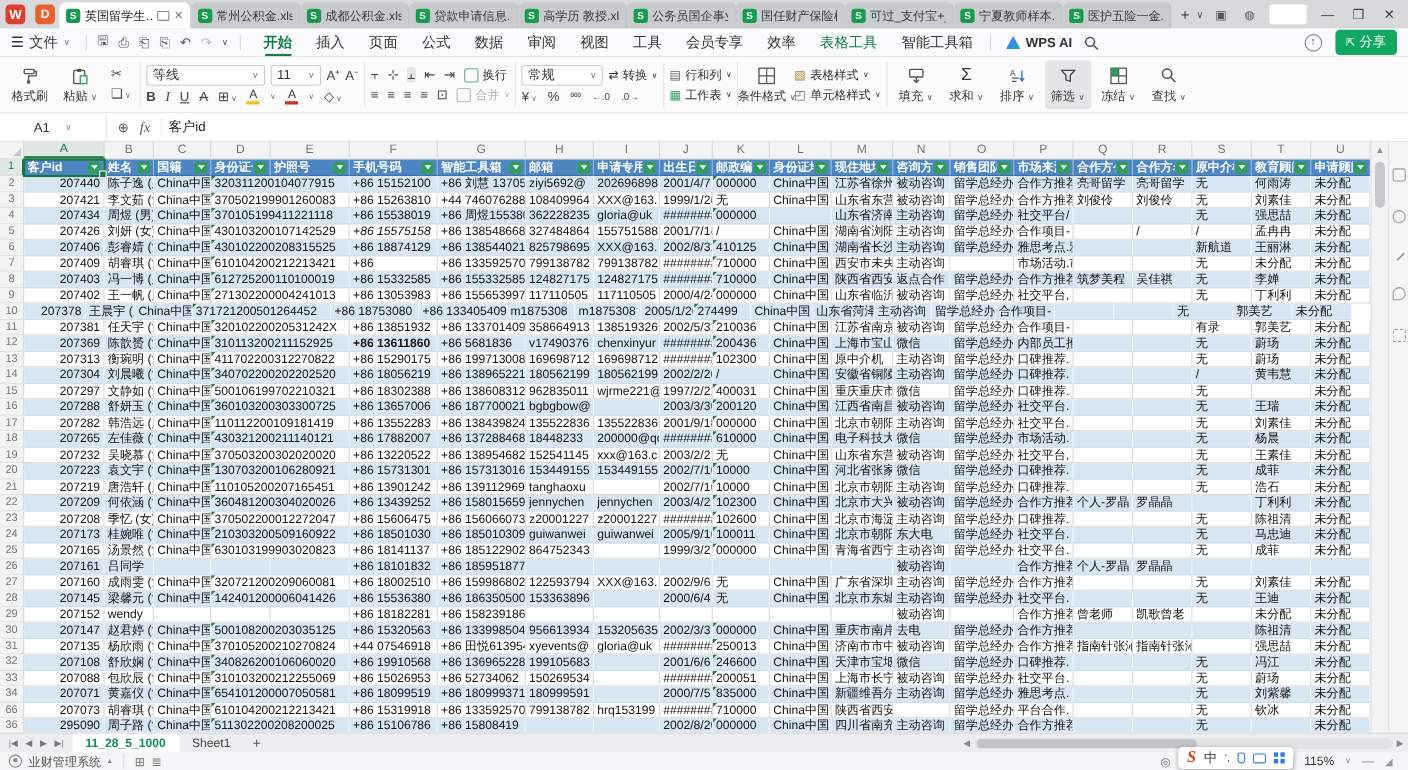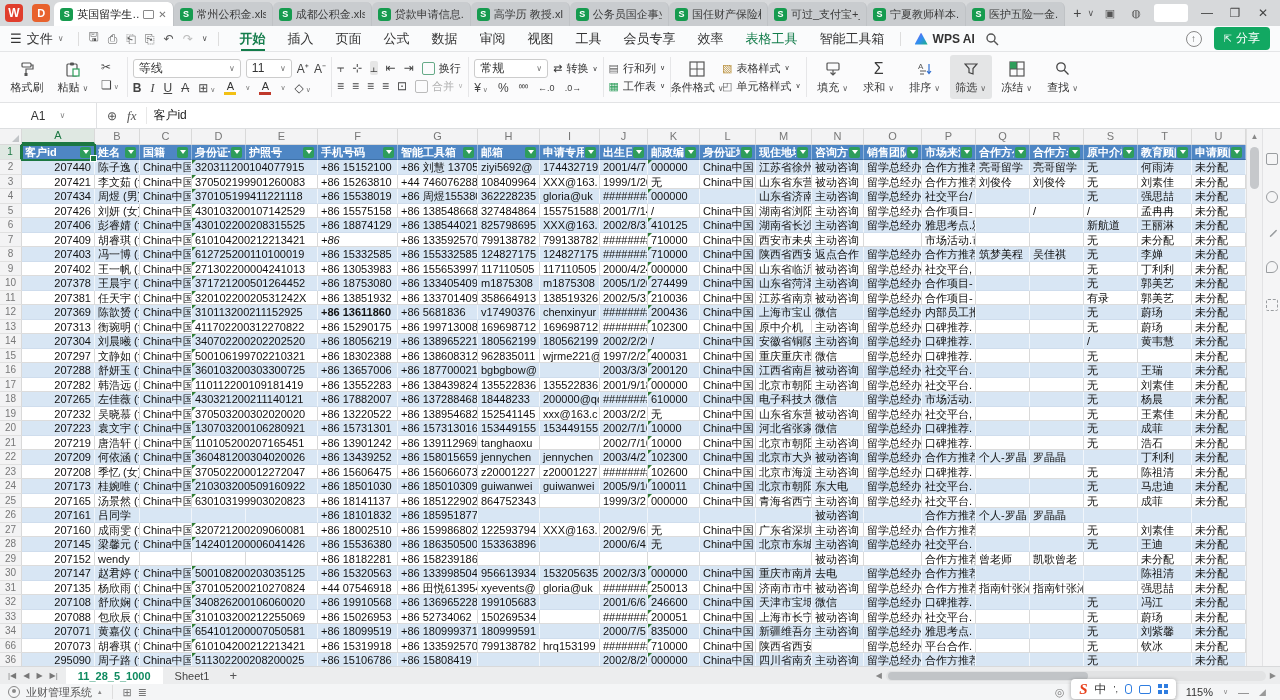--- a/index.html
+++ b/index.html
@@ -599,21 +599,21 @@
       </div>
       <div class="grow band">
         <div class="gut">2</div>
         <div class="cell ralign" style="width: 73px;">207440</div>
         <div class="cell" style="width: 45px;">陈子逸 (男</div>
         <div class="cell" style="width: 52px;">China中国</div>
         <div class="cell" style="width: 126px;">320311200104077915<span class="tri"></span></div>
         <div class="cell" style="width: 80px;">+86 15152100</div>
         <div class="cell" style="width: 80px;">+86 刘慧 137052</div>
         <div class="cell" style="width: 62px;">ziyi5692@</div>
-        <div class="cell" style="width: 60px;">174432719</div>
+        <div class="cell" style="width: 60px;">202696898</div>
         <div class="cell ralign" style="width: 48px;">2001/4/7</div>
         <div class="cell" style="width: 52px;">000000<span class="tri"></span></div>
         <div class="cell" style="width: 56px;">China中国</div>
         <div class="cell" style="width: 56px;">江苏省徐州</div>
         <div class="cell" style="width: 52px;">被动咨询</div>
         <div class="cell" style="width: 58px;">留学总经办</div>
         <div class="cell" style="width: 54px;">合作方推荐</div>
         <div class="cell" style="width: 54px;">亮哥留学</div>
         <div class="cell" style="width: 54px;">亮哥留学</div>
         <div class="cell" style="width: 54px;">无</div>
@@ -665,21 +665,21 @@
         <div class="cell" style="width: 54px;">无</div>
         <div class="cell" style="width: 54px;">强思喆</div>
         <div class="cell" style="width: 54px;">未分配</div>
       </div>
       <div class="grow">
         <div class="gut">5</div>
         <div class="cell ralign" style="width: 73px;">207426</div>
         <div class="cell" style="width: 45px;">刘妍 (女)</div>
         <div class="cell" style="width: 52px;">China中国</div>
         <div class="cell" style="width: 126px;">430103200107142529<span class="tri"></span></div>
-        <div class="cell" style="width: 80px;">+86 15575158</div>
+        <div class="cell" style="width: 80px; font-style: italic;">+86 15575158</div>
         <div class="cell" style="width: 80px;">+86 13854866895</div>
         <div class="cell" style="width: 62px;">327484864</div>
         <div class="cell" style="width: 60px;">155751588</div>
         <div class="cell ralign" style="width: 48px;">2001/7/14</div>
         <div class="cell" style="width: 52px;">/</div>
         <div class="cell" style="width: 56px;">China中国</div>
         <div class="cell" style="width: 56px;">湖南省浏阳</div>
         <div class="cell" style="width: 52px;">主动咨询</div>
         <div class="cell" style="width: 58px;">留学总经办</div>
         <div class="cell" style="width: 54px;">合作项目-</div>
@@ -711,21 +711,21 @@
         <div class="cell" style="width: 54px;">新航道</div>
         <div class="cell" style="width: 54px;">王丽淋</div>
         <div class="cell" style="width: 54px;">未分配</div>
       </div>
       <div class="grow">
         <div class="gut">7</div>
         <div class="cell ralign" style="width: 73px;">207409</div>
         <div class="cell" style="width: 45px;">胡睿琪 (女</div>
         <div class="cell" style="width: 52px;">China中国</div>
         <div class="cell" style="width: 126px;">610104200212213421<span class="tri"></span></div>
-        <div class="cell" style="width: 80px; font-style: italic;">+86</div>
+        <div class="cell" style="width: 80px;">+86</div>
         <div class="cell" style="width: 80px;">+86 13359257067</div>
         <div class="cell" style="width: 62px;">799138782</div>
         <div class="cell" style="width: 60px;">799138782</div>
         <div class="cell calign" style="width: 48px;">########</div>
         <div class="cell" style="width: 52px;">710000<span class="tri"></span></div>
         <div class="cell" style="width: 56px;">China中国</div>
         <div class="cell" style="width: 56px;">西安市未央</div>
         <div class="cell" style="width: 52px;">主动咨询</div>
         <div class="cell" style="width: 58px;"></div>
         <div class="cell" style="width: 54px;">市场活动.市</div>
@@ -776,21 +776,21 @@
         <div class="cell" style="width: 58px;">留学总经办</div>
         <div class="cell" style="width: 54px;">社交平台,</div>
         <div class="cell" style="width: 54px;"></div>
         <div class="cell" style="width: 54px;"></div>
         <div class="cell" style="width: 54px;">无</div>
         <div class="cell" style="width: 54px;">丁利利</div>
         <div class="cell" style="width: 54px;">未分配</div>
       </div>
       <div class="grow band">
         <div class="gut">10</div>
-        <div class="cell ralign" style="width: 73px;">207378</div>
+        <div class="cell ralign" style="width: 56px;">207378</div>
         <div class="cell" style="width: 45px;">王晨宇 (男</div>
         <div class="cell" style="width: 52px;">China中国</div>
         <div class="cell" style="width: 126px;">371721200501264452<span class="tri"></span></div>
         <div class="cell" style="width: 80px;">+86 18753080</div>
         <div class="cell" style="width: 80px;">+86 13340540988</div>
         <div class="cell" style="width: 62px;">m1875308</div>
         <div class="cell" style="width: 60px;">m1875308</div>
         <div class="cell ralign" style="width: 48px;">2005/1/26</div>
         <div class="cell" style="width: 52px;">274499<span class="tri"></span></div>
         <div class="cell" style="width: 56px;">China中国</div>

